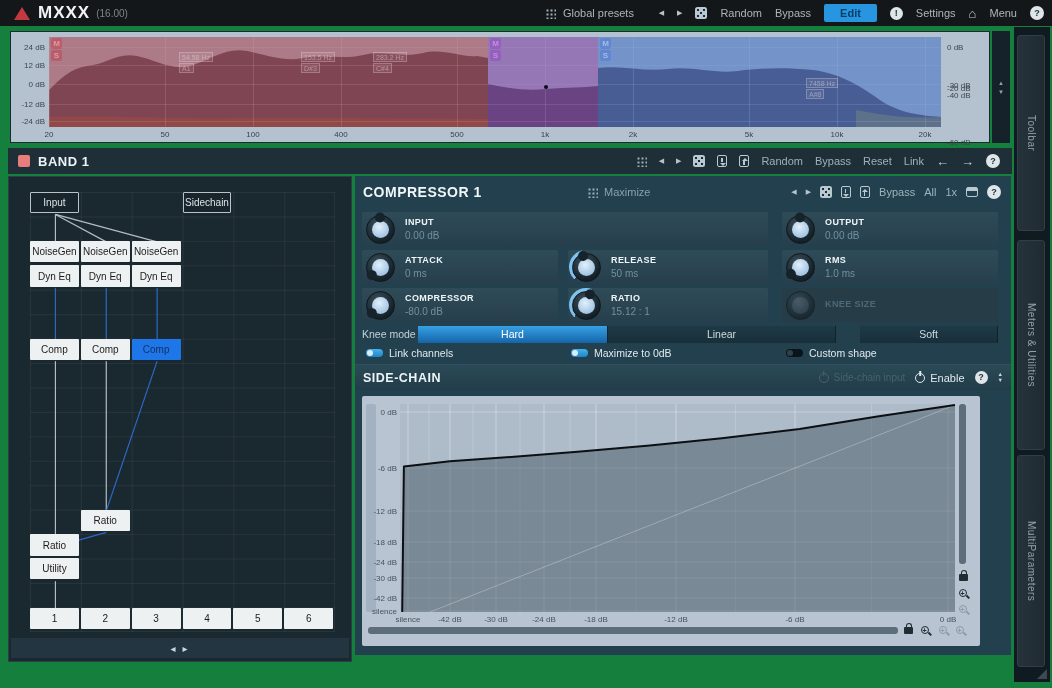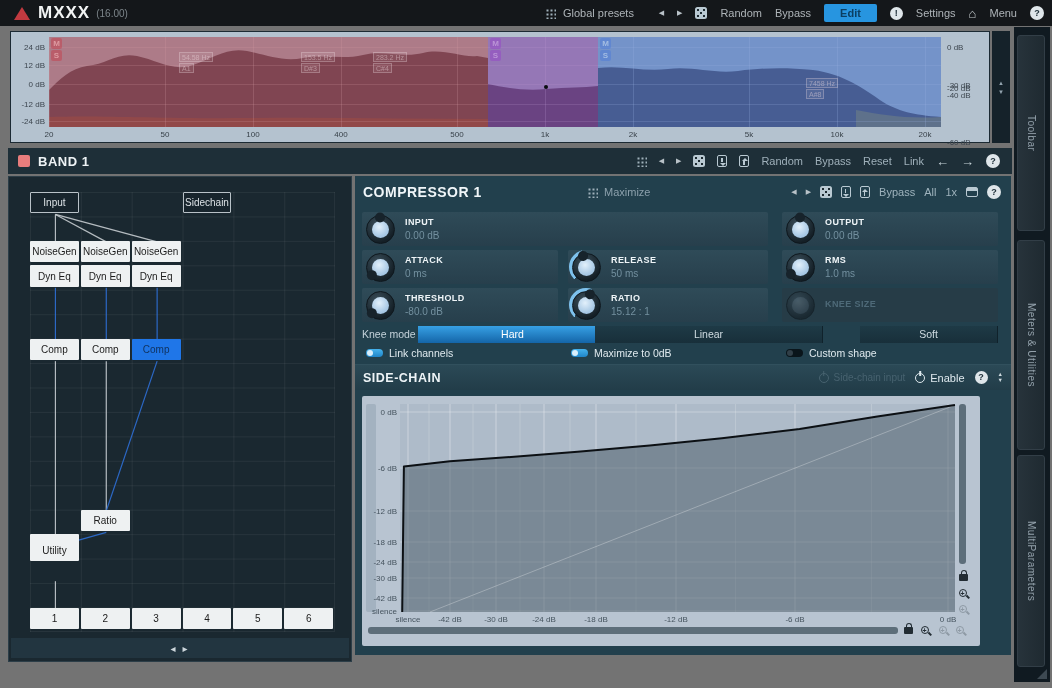--- a/index.html
+++ b/index.html
@@ -1,17 +1,17 @@
 <!DOCTYPE html>
 <html><head>
 <meta charset="utf-8">
 <style>
   html,body{margin:0;padding:0;background:#0b141a;font-family:"Liberation Sans",sans-serif;}
   *{box-sizing:border-box;}
-  #win{position:relative;width:1052px;height:688px;background:#737373;overflow:hidden;}
+  #win{position:relative;width:1052px;height:688px;background:#15803d;overflow:hidden;}
 
   
   .tb{position:absolute;left:0;top:0;width:1052px;height:26px;background:#14171a;display:flex;align-items:center;color:#aeb4b8;font-size:11px;}
   .tb .lg{width:0;height:0;border-left:8px solid transparent;border-right:8px solid transparent;border-bottom:13px solid #c23a40;margin:0 8px 0 14px;}
   .tb .app{font-size:17px;font-weight:bold;color:#f2f4f4;letter-spacing:1px;}
   .tb .ver{font-size:10px;color:#7d868b;margin-left:6px;}
   .tb-group{display:flex;align-items:center;gap:7px;}
   .tb-item{display:flex;align-items:center;gap:5px;cursor:default;}
   .edit-btn{background:#2795e0;color:#0b3f63;font-weight:bold;padding:3px 16px;border-radius:2px;}
   .circ{width:14px;height:14px;border-radius:50%;background:#dfe6ea;color:#20303a;font-weight:bold;font-size:9px;line-height:14px;text-align:center;}
@@ -256,21 +256,21 @@
       <div class="node solid" style="left: 71.85px; top: 63.9px; width: 48.85px; height: 21.45px;">NoiseGen</div>
       <div class="node solid" style="left: 122.7px; top: 63.9px; width: 48.85px; height: 21.45px;">NoiseGen</div>
       <div class="node solid" style="left: 21px; top: 88.35px; width: 48.85px; height: 21.45px;">Dyn Eq</div>
       <div class="node solid" style="left: 71.85px; top: 88.35px; width: 48.85px; height: 21.45px;">Dyn Eq</div>
       <div class="node solid" style="left: 122.7px; top: 88.35px; width: 48.85px; height: 21.45px;">Dyn Eq</div>
       <div class="node solid" style="left: 21px; top: 161.7px; width: 48.85px; height: 21.45px;">Comp</div>
       <div class="node solid" style="left: 71.85px; top: 161.7px; width: 48.85px; height: 21.45px;">Comp</div>
       <div class="node active" style="left: 122.7px; top: 161.7px; width: 48.85px; height: 21.45px; background: rgb(31, 118, 232);">Comp</div>
       <div class="node solid" style="left: 71.85px; top: 332.85px; width: 48.85px; height: 21.45px;">Ratio</div>
       <div class="node solid" style="left: 21px; top: 357.3px; width: 48.85px; height: 21.45px;">Ratio</div>
-      <div class="node solid" style="left: 21px; top: 363px; width: 48.85px; height: 21.45px;">Utility</div>
+      <div class="node solid" style="left: 21px; top: 381px; width: 48.85px; height: 21.45px;">Utility</div>
       <div class="node solid" style="left: 21px; top: 430.65px; width: 48.85px; height: 21.45px;">1</div>
       <div class="node solid" style="left: 71.85px; top: 430.65px; width: 48.85px; height: 21.45px;">2</div>
       <div class="node solid" style="left: 122.7px; top: 430.65px; width: 48.85px; height: 21.45px;">3</div>
       <div class="node solid" style="left: 173.55px; top: 430.65px; width: 48.85px; height: 21.45px;">4</div>
       <div class="node solid" style="left: 224.4px; top: 430.65px; width: 48.85px; height: 21.45px;">5</div>
       <div class="node solid" style="left: 275.25px; top: 430.65px; width: 48.85px; height: 21.45px;">6</div>
     </div>
 
   <div id="comp">
     <div id="chead">
@@ -350,21 +350,21 @@
             <div class="kval">1.0 ms</div>
           </div>
         </div>
         <div class="kcell" style="left: 7px; top: 112px; width: 196px;">
           <div class="knob">
             <div class="kbody"></div>
             <div class="kcap"></div>
             <div class="knotch" style="transform: rotate(-135deg) translateY(-11.5px);"></div>
           </div>
           <div>
-            <div class="klab">THRESHOLD</div>
+            <div class="klab">COMPRESSOR</div>
             <div class="kval">-80.0 dB</div>
           </div>
         </div>
         <div class="kcell" style="left: 213px; top: 112px; width: 200px;">
           <div class="knob">
             <div class="karc" style="background: conic-gradient(from 225deg, rgba(130, 200, 245, 0.95) 155deg, transparent 155deg);"></div>
             <div class="kbody"></div>
             <div class="kcap"></div>
             <div class="knotch" style="transform: rotate(20deg) translateY(-11.5px);"></div>
           </div>
@@ -382,21 +382,21 @@
             <div class="klab">KNEE SIZE</div>
             <div class="kval"></div>
           </div>
         </div>
       </div>
 
     <div id="kneerow">
       <div class="klbl">Knee mode</div>
       <div id="kneeopts">
           <div class="kopt sel" style="left: 63px; width: 190px;">Hard</div>
-          <div class="kopt" style="left: 240px; width: 228px;">Linear</div>
+          <div class="kopt" style="left: 253px; width: 228px;">Linear</div>
           <div class="kopt" style="left: 505px; width: 138px;">Soft</div>
         </div>
     </div>
     <div id="togglerow">
         <div class="toggle" style="left: 11px;">
           <div class="pill on"></div>
           <div>Link channels</div>
         </div>
         <div class="toggle" style="left: 216px;">
           <div class="pill on"></div>

